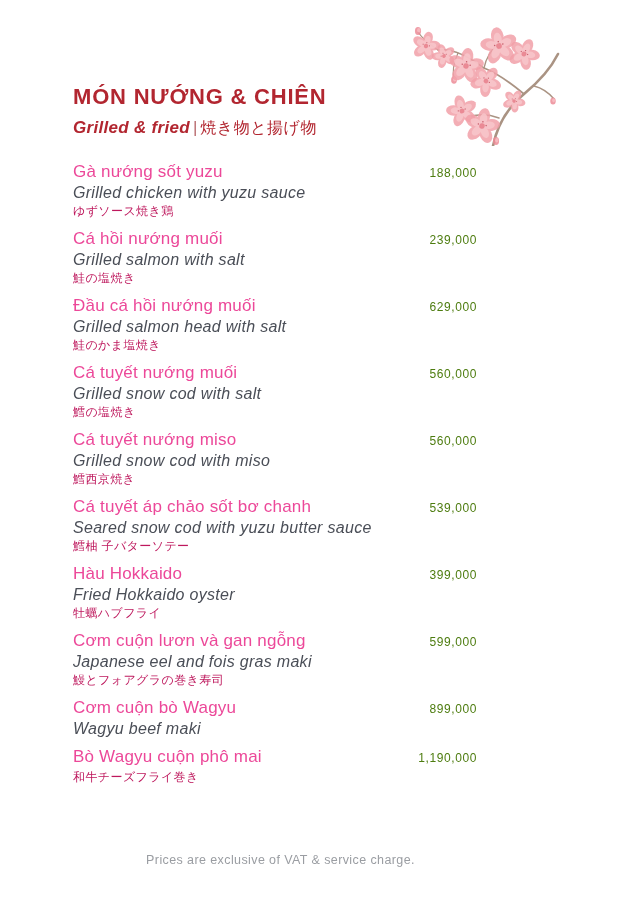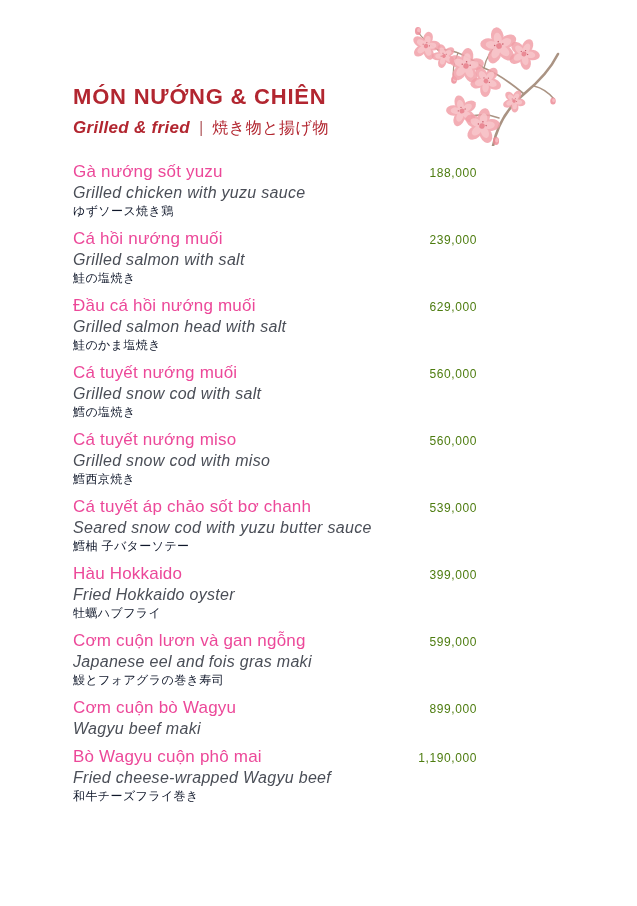--- a/index.html
+++ b/index.html
@@ -32,21 +32,21 @@
     color: #b22630;
     line-height: 26px;
   }
   .menu-subtitle {
     margin-top: 7px;
     color: #b22630;
     font-size: 17px;
     line-height: 22px;
     display: flex;
     align-items: baseline;
-    gap: 9px;
+    gap: 3px;
   }
   .menu-subtitle .sub-en {
     font-style: italic;
     font-weight: 700;
     letter-spacing: 0.3px;
   }
   .menu-subtitle .sub-sep {
     font-weight: 300;
     color: #b86a6e;
   }
@@ -83,21 +83,21 @@
   }
   .item-name-en {
     font-style: italic;
     font-size: 16px;
     color: #4a4e57;
     line-height: 19px;
     letter-spacing: 0.3px;
   }
   .item-name-jp {
     font-size: 12px;
-    color: #0f172a;
+    color: #be185d;
     line-height: 18px;
     letter-spacing: 0.4px;
   }
   .footer {
     position: absolute;
     left: 0;
     right: 0;
     top: 853px;
     text-align: center;
     font-size: 12.5px;
@@ -254,20 +254,20 @@
         <span class="item-price">899,000</span>
       </div>
       <div class="item-name-en">Wagyu beef maki</div>
     </div>
 
     <div class="menu-item">
       <div class="item-row">
         <span class="item-name-vi">Bò Wagyu cuộn phô mai</span>
         <span class="item-price">1,190,000</span>
       </div>
-      <div class="item-name-en">Fried cheese-wrapped Wagyu beef</div>
       <div class="item-name-jp">和牛チーズフライ巻き</div>
     </div>
 
   </div>
 
+  <div class="footer">Prices are exclusive of VAT &amp; service charge.</div>
 
 </div>
 
 </body></html>

